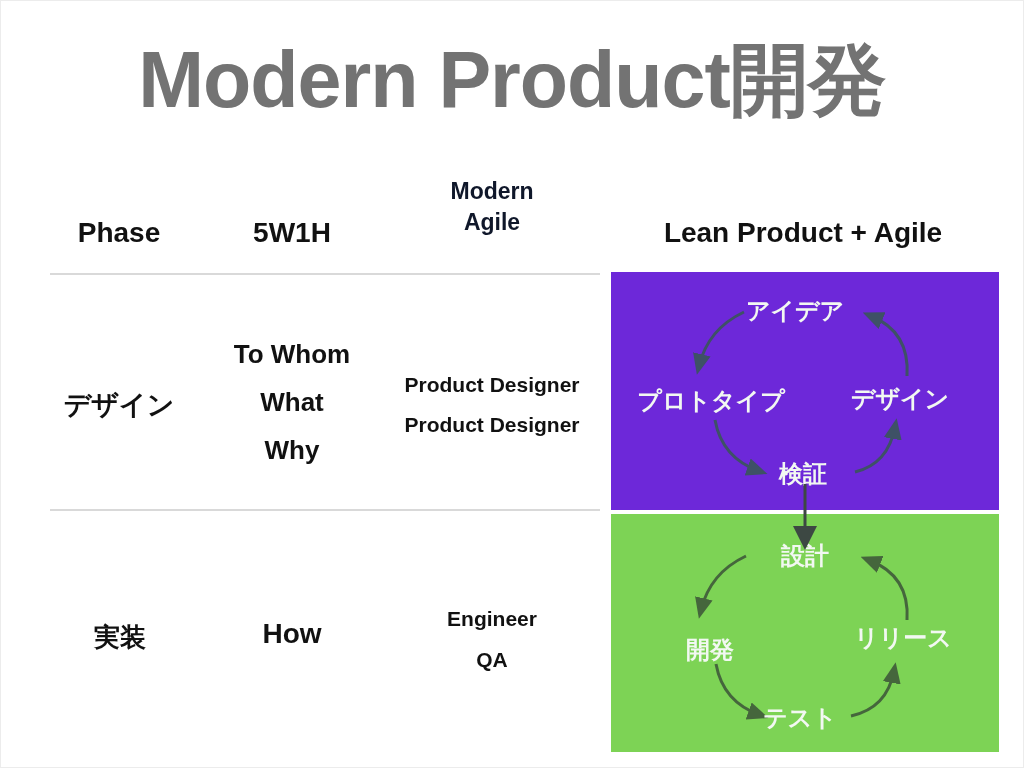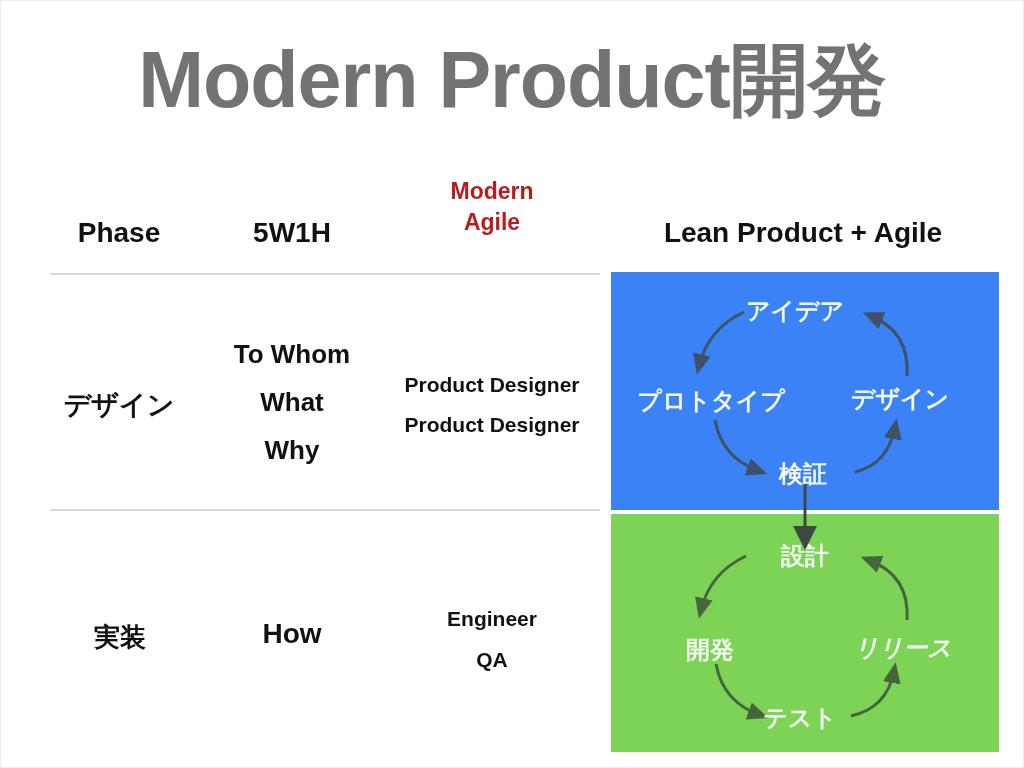--- a/index.html
+++ b/index.html
@@ -8,46 +8,46 @@
     background:#ffffff; box-shadow:inset 0 0 0 1px #ececec;
     font-family:"Liberation Sans", sans-serif; color:#111;
   }
   .title {
     position:absolute; top:28px; left:0; width:1024px; margin:0;
     text-align:center; font-size:79px; font-weight:600; letter-spacing:-1px; color:#737373;
   }
   .cell { position:absolute; text-align:center; font-weight:600; }
   .hdr-phase   { left:49px;  top:217px; width:140px; font-size:28px; }
   .hdr-w5h1    { left:222px; top:217px; width:140px; font-size:28px; }
-  .hdr-team    { left:412px; top:176px; width:160px; font-size:23px; line-height:31px; color:#b91c1c; }
+  .hdr-team    { left:412px; top:176px; width:160px; font-size:23px; line-height:31px; color:#0f172a; }
   .hdr-lean    { left:613px; top:217px; width:380px; font-size:28px; }
   .divider { position:absolute; left:50px; width:550px; height:2px; background:#d9d9d9; }
   .divider.d1 { top:273px; }
   .divider.d2 { top:509px; }
   .r1-phase { left:49px;  top:387px; width:140px; font-size:27px; }
   .r1-w5h1  { left:212px; top:330px; width:160px; font-size:26px; line-height:48px; }
   .r1-team  { left:392px; top:365px; width:200px; font-size:21px; line-height:40px; }
   .r2-phase { left:50px;  top:620px; width:140px; font-size:26px; }
   .r2-w5h1  { left:222px; top:618px; width:140px; font-size:28px; }
   .r2-team  { left:402px; top:598px; width:180px; font-size:21px; line-height:41px; }
   .cyclebox { position:absolute; left:611px; width:388px; height:238px; }
-  .cyclebox.lean  { top:272px; background:#3b82f6; }
+  .cyclebox.lean  { top:272px; background:#6d28d9; }
   .cyclebox.agile { top:514px; background:#7dd355; }
   .cyclebox svg { position:absolute; left:0; top:0; }
   .cyc-label {
     position:absolute; transform:translate(-50%,-50%); white-space:nowrap;
     font-size:24px; font-weight:700; color:#f2f8f2;
   }
   .lean .pos-top    { left:184px; top:39px;  }
   .lean .pos-left   { left:100px; top:129px; }
   .lean .pos-right  { left:289px; top:127px; }
   .lean .pos-bottom { left:192px; top:202px; }
   .agile .pos-top    { left:194px; top:42px;  }
   .agile .pos-left   { left:99px;  top:136px; }
-  .agile .pos-right  { left:292px; top:134px;font-style:italic; }
+  .agile .pos-right  { left:292px; top:124px; }
   .agile .pos-bottom { left:189px; top:204px; }
   .connector { position:absolute; left:787px; top:482px; }
 </style>
 </head>
 <body>
 
 <div class="slide">
 
   <h1 class="title">Modern Product開発</h1>
 

